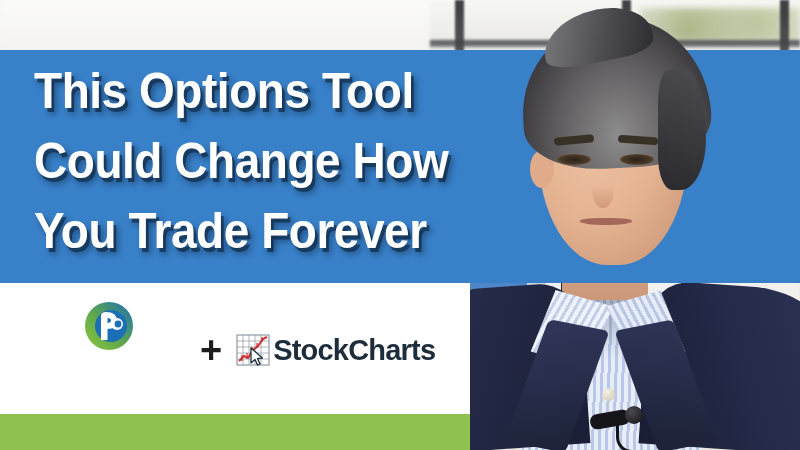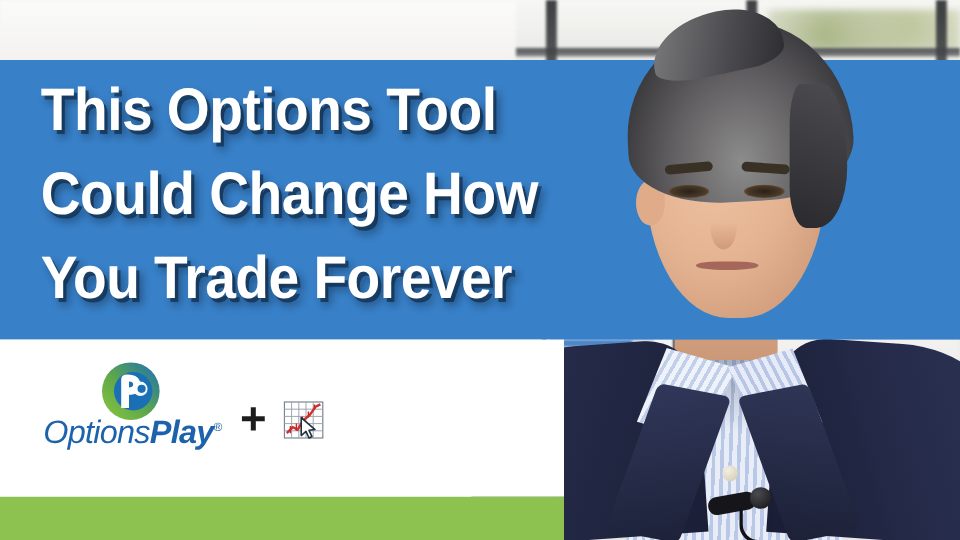--- a/index.html
+++ b/index.html
@@ -402,21 +402,20 @@
               </linearGradient>
             </defs>
             <circle cx="25" cy="25" r="24" fill="url(#opG)"></circle>
             <path d="M25 1 A24 24 0 0 1 25 49 A18 18 0 0 0 25 1 Z" fill="url(#opB)"></path>
             <circle cx="27" cy="25" r="16" fill="#1b6fb5"></circle>
             <path d="M17 39 L17 15 Q17 11 22 11 Q33 11 33 20 Q33 28 23 28 L23 22 Q27 22 27 19.5 Q27 17 23.5 17 L23.5 39 Z" fill="#ffffff"></path>
             <circle cx="33" cy="23" r="6" fill="#ffffff" opacity="0.95"></circle>
             <circle cx="34" cy="23" r="3.4" fill="#1b6fb5"></circle>
           </svg>
         </div>
-        <div class="op-word"><span class="light">Options</span><span>Play</span><span class="op-reg">®</span></div>
       </div>
 
       <div class="plus-sign">+</div>
 
       <div class="sc-logo">
         <div class="sc-mark">
           <svg viewBox="0 0 34 32" width="34" height="32" aria-hidden="true">
             <rect x="1" y="1" width="32" height="30" fill="#ffffff" stroke="#7b858f" stroke-width="1"></rect>
             <g stroke="#9aa3ac" stroke-width="0.8">
               <line x1="1" y1="7" x2="33" y2="7"></line>
@@ -432,20 +431,21 @@
             <g stroke="#c62828" stroke-width="1.2">
               <line x1="6" y1="27" x2="6" y2="21"></line>
               <line x1="11" y1="25" x2="11" y2="19"></line>
               <line x1="16" y1="19" x2="16" y2="13"></line>
               <line x1="21" y1="14" x2="21" y2="9"></line>
               <line x1="26" y1="7" x2="26" y2="3"></line>
             </g>
             <path d="M15 14 L15 29 L19 25.5 L21.5 31 L24 29.8 L21.5 24.6 L26.5 24 Z" fill="#ffffff" stroke="#20303d" stroke-width="1.3" stroke-linejoin="round"></path>
           </svg>
         </div>
+        <div class="sc-word">StockCharts</div>
       </div>
 
     </div>
   </div>
 
   <div class="green-bar"></div>
 
 </div>
 
 </body></html>

